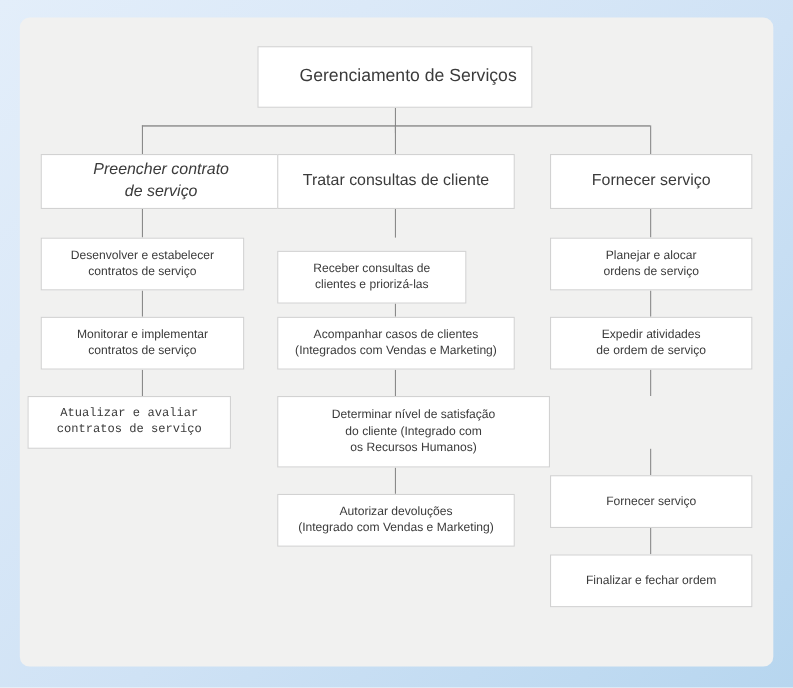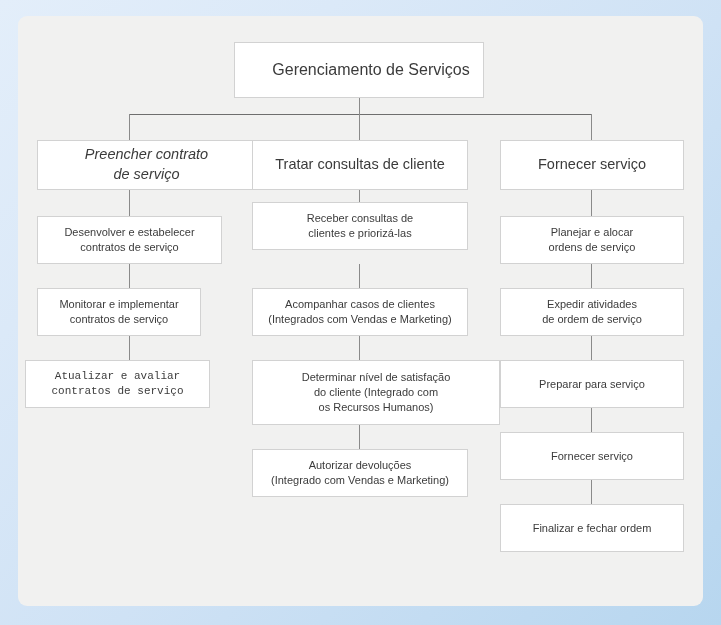--- a/index.html
+++ b/index.html
@@ -99,41 +99,40 @@
     <div class="vline" style="left:573px; top:392px; height:24px;"></div>
     <div class="vline" style="left:573px; top:464px; height:24px;"></div>
 
     <div class="node root" style="left:216px; top:26px; width:250px; height:56px;padding-left:24px;">Gerenciamento de Serviços</div>
 
     <div class="node cat" style="left:19px; top:124px; width:219px; height:50px;font-style:italic;">Preencher contrato
 de serviço</div>
 
     <div class="node task" style="left:19px; top:200px; width:185px; height:48px;">Desenvolver e estabelecer
 contratos de serviço</div>
-    <div class="node task" style="left:19px; top:272px; width:164px; height:48px;">Monitorar e implementar
+    <div class="node task" style="left:19px; top:272px; width:185px; height:48px;">Monitorar e implementar
 contratos de serviço</div>
     <div class="node task" style="left:7px; top:344px; width:185px; height:48px;font-family:Liberation Mono, monospace;">Atualizar e avaliar
 contratos de serviço</div>
 
     <div class="node cat" style="left:234px; top:124px; width:216px; height:50px;">Tratar consultas de cliente</div>
 
-    <div class="node task" style="left:234px; top:186px; width:216px; height:48px;">Receber consultas de
+    <div class="node task" style="left:234px; top:212px; width:172px; height:48px;">Receber consultas de
 clientes e priorizá-las</div>
     <div class="node task" style="left:234px; top:272px; width:216px; height:48px;">Acompanhar casos de clientes
 (Integrados com Vendas e Marketing)</div>
     <div class="node task" style="left:234px; top:344px; width:248px; height:65px;">Determinar nível de satisfação
 do cliente (Integrado com
 os Recursos Humanos)</div>
     <div class="node task" style="left:234px; top:433px; width:216px; height:48px;">Autorizar devoluções
 (Integrado com Vendas e Marketing)</div>
 
     <div class="node cat" style="left:482px; top:124px; width:184px; height:50px;">Fornecer serviço</div>
 
     <div class="node task" style="left:482px; top:200px; width:184px; height:48px;">Planejar e alocar
 ordens de serviço</div>
     <div class="node task" style="left:482px; top:272px; width:184px; height:48px;">Expedir atividades
 de ordem de serviço</div>
-    <div class="node task" style="left:482px; top:344px; width:184px; height:48px;">Preparar para serviço</div>
     <div class="node task" style="left:482px; top:416px; width:184px; height:48px;">Fornecer serviço</div>
     <div class="node task" style="left:482px; top:488px; width:184px; height:48px;">Finalizar e fechar ordem</div>
 
   </div>
 </div>
 
 </body></html>

